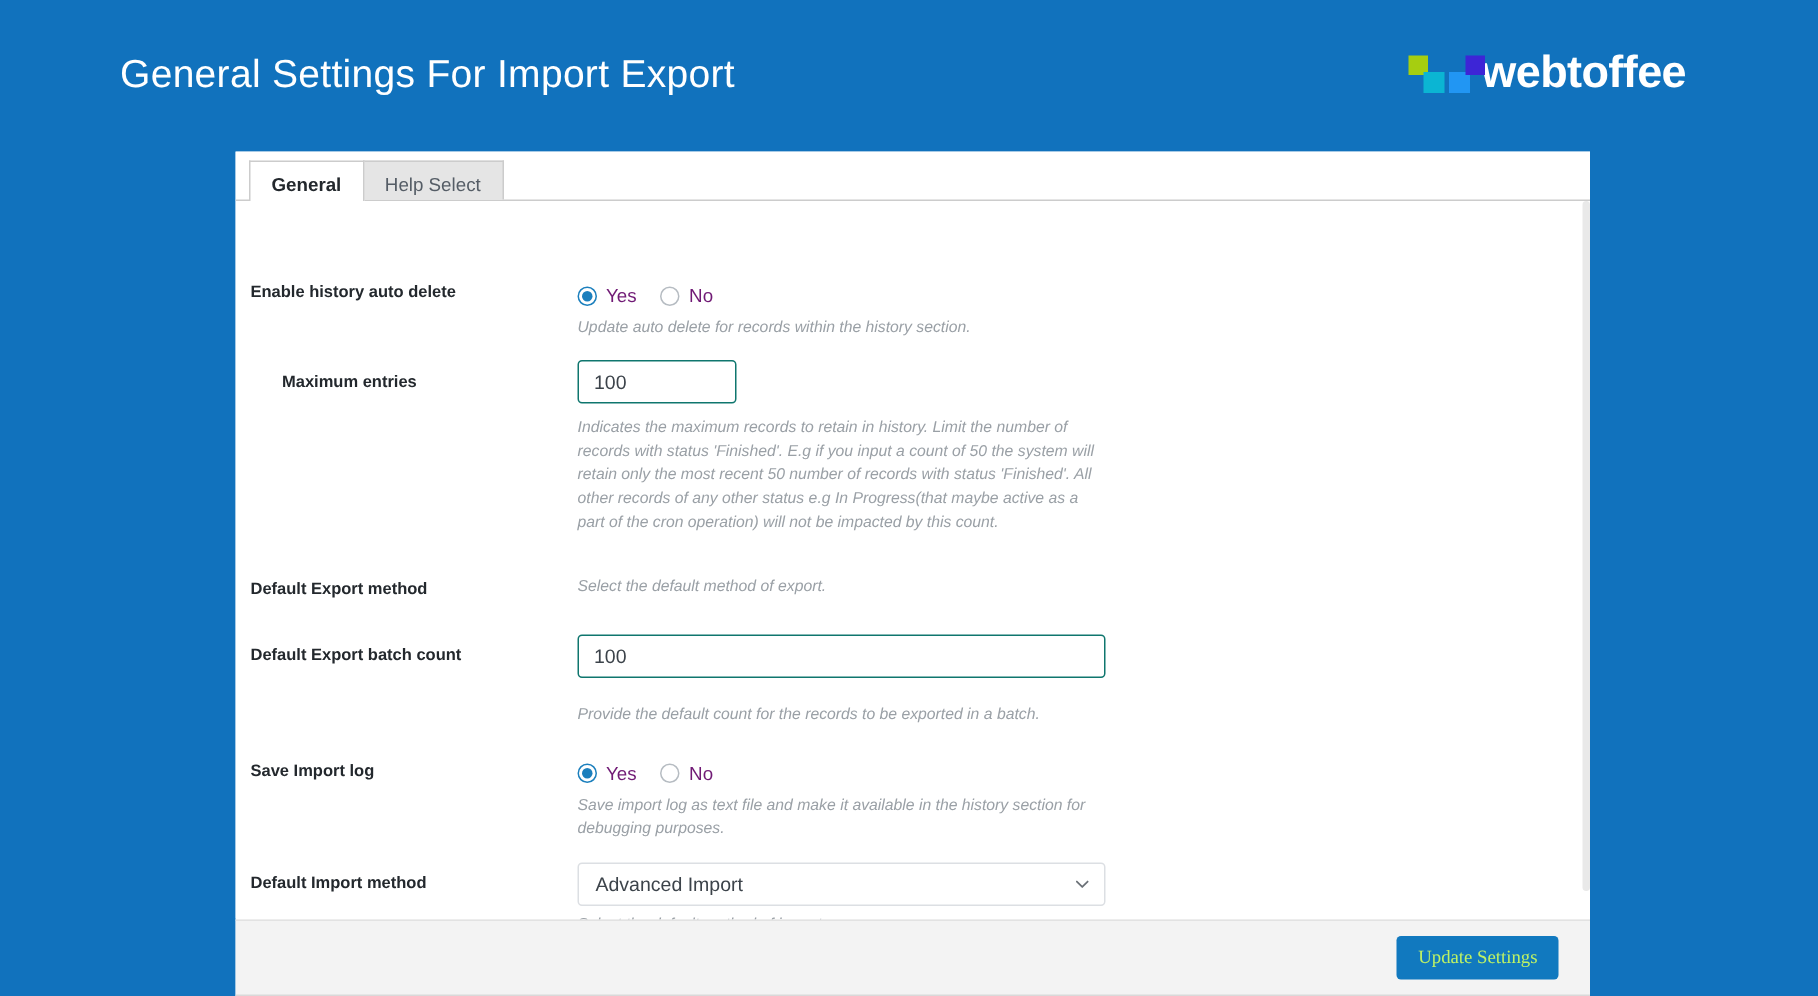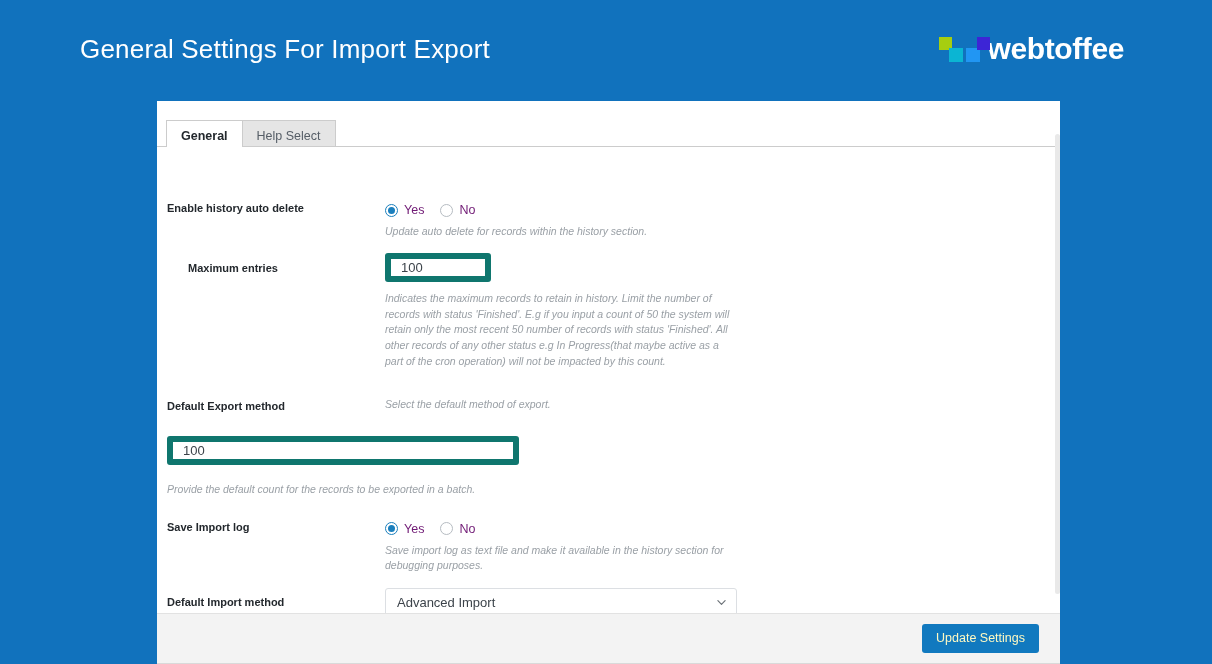--- a/index.html
+++ b/index.html
@@ -78,21 +78,21 @@
     width: 903px;
     height: 563px;
     background: #ffffff;
     box-sizing: border-box;
     overflow: hidden;
   }
 
   
   .tabbar {
     position: relative;
-    height: 46px;
+    height: 33px;
     background: #ffffff;
     border-bottom: 1px solid #cccccc;
     padding-left: 9px;
     box-sizing: border-box;
     display: flex;
     align-items: flex-end;
   }
   .tab {
     font-size: 12.5px;
     line-height: 1;
@@ -155,21 +155,21 @@
     color: #9aa0a6;
     line-height: 1.5;
     margin-top: 5px;
     max-width: 352px;
   }
 
   
   .text-input {
     box-sizing: border-box;
     height: 29px;
-    border: 6px solid #0f766e;
+    border: 1px solid #0f766e;
     border-radius: 3px;
     background: #ffffff;
     font-family: "Liberation Sans", sans-serif;
     font-size: 13px;
     color: #3c434a;
     padding: 0 10px;
     outline: none;
   }
   .text-input.narrow { width: 106px; }
   .text-input.wide   { width: 352px; }
@@ -258,23 +258,23 @@
     border-top: 1px solid #e2e2e2;
     border-bottom: 1px solid #d9d9d9;
     box-sizing: border-box;
     display: flex;
     align-items: center;
     justify-content: flex-end;
     padding-right: 21px;
   }
   .btn-primary {
     background: #1179bf;
-    color: #fef9c3;
+    color: #bef264;
     font-size: 12.5px;
-    font-family: Liberation Sans, sans-serif;
+    font-family: Liberation Serif, serif;
     border: none;
     border-radius: 3px;
     padding: 8px 14px;
     cursor: pointer;
     line-height: 1;
   }
 
   
   .panel-scrollbar {
     position: absolute;
@@ -347,20 +347,21 @@
     </div>
 
     <div class="row" style="padding-top:22px;">
       <div class="row-label" style="padding-top:7px;">Default Export method</div>
       <div class="row-field">
         <div class="desc">Select the default method of export.</div>
       </div>
     </div>
 
     <div class="row" style="padding-top:22px;">
+      <div class="row-label" style="padding-top:7px;">Default Export batch count</div>
       <div class="row-field">
         <input class="text-input wide" type="text" value="100" style="">
         <div class="desc" style="margin-top:17px;">Provide the default count for the records to be exported in a batch.</div>
       </div>
     </div>
 
     <div class="row" style="padding-top:22px;">
       <div class="row-label">Save Import log</div>
       <div class="row-field">
         <div class="radio-group">

